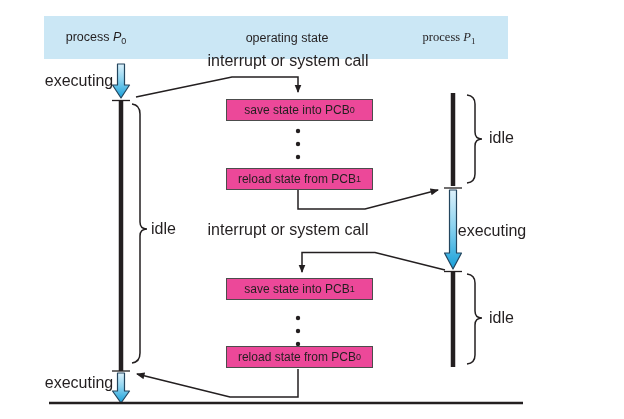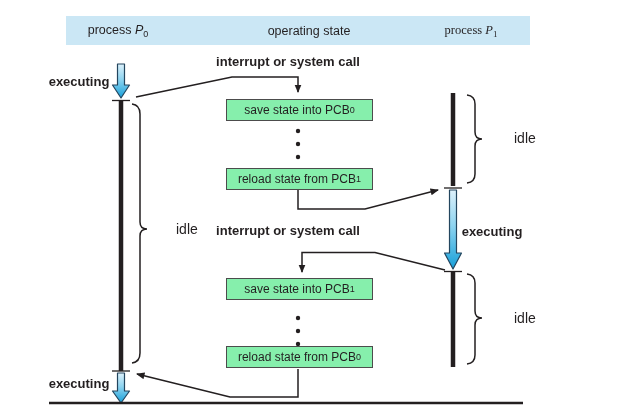--- a/index.html
+++ b/index.html
@@ -6,38 +6,38 @@
   #canvas{
     position:relative;
     width:624px;height:419px;
     background:#ffffff;
     font-family:"Liberation Sans", sans-serif;
     color:#231f20;
     overflow:hidden;
   }
   #overlay{position:absolute;left:0;top:0;width:624px;height:419px;}
   .hdr-bar{
-    position:absolute;left:66px;top:16px;width:464px;height:29px;
+    position:absolute;left:44px;top:16px;width:464px;height:43px;
     background:#cbe7f5;
   }
   .hdr-label{
     position:absolute;top:50%;transform:translate(-50%,-50%);
     font-size:12.5px;white-space:nowrap;
   }
   .label{
     position:absolute;transform:translate(-50%,-50%);
-    font-size:13px;white-space:nowrap;line-height:1;font-weight:bold;
+    font-size:16px;white-space:nowrap;line-height:1;
   }
   .label-left{
     position:absolute;transform:translateY(-50%);
-    font-size:14px;white-space:nowrap;line-height:1;margin-left:25px;
+    font-size:16px;white-space:nowrap;line-height:1;
   }
   .os-box{
     position:absolute;left:226px;width:147px;height:22px;
-    background:#86efac;border:1.5px solid #4c4c4c;box-sizing:border-box;
+    background:#ec4899;border:1.5px solid #4c4c4c;box-sizing:border-box;
     display:flex;align-items:center;justify-content:center;
     font-size:12px;white-space:nowrap;line-height:1;
   }
   .it{font-style:italic;}
   .sub{font-size:9px;vertical-align:-3px;line-height:1;}
 </style>
 </head>
 <body>
 
 <div id="canvas">

